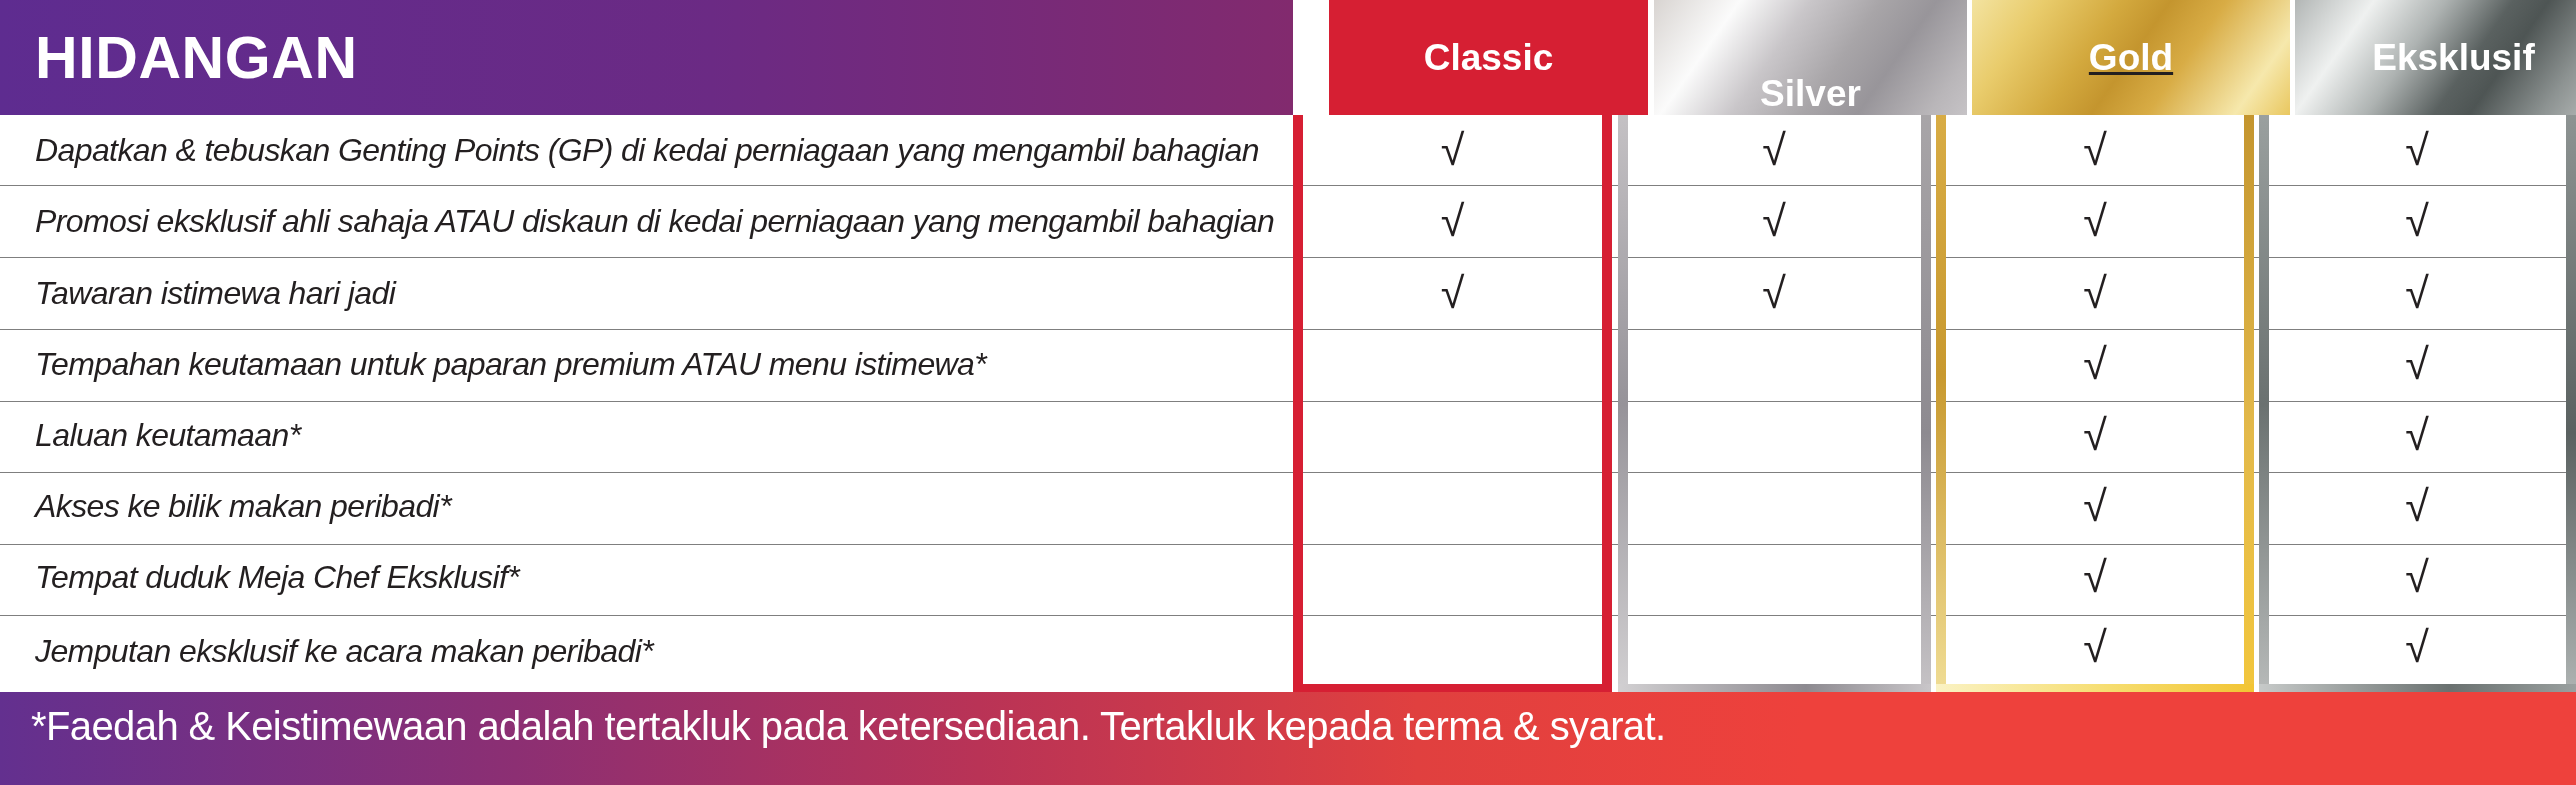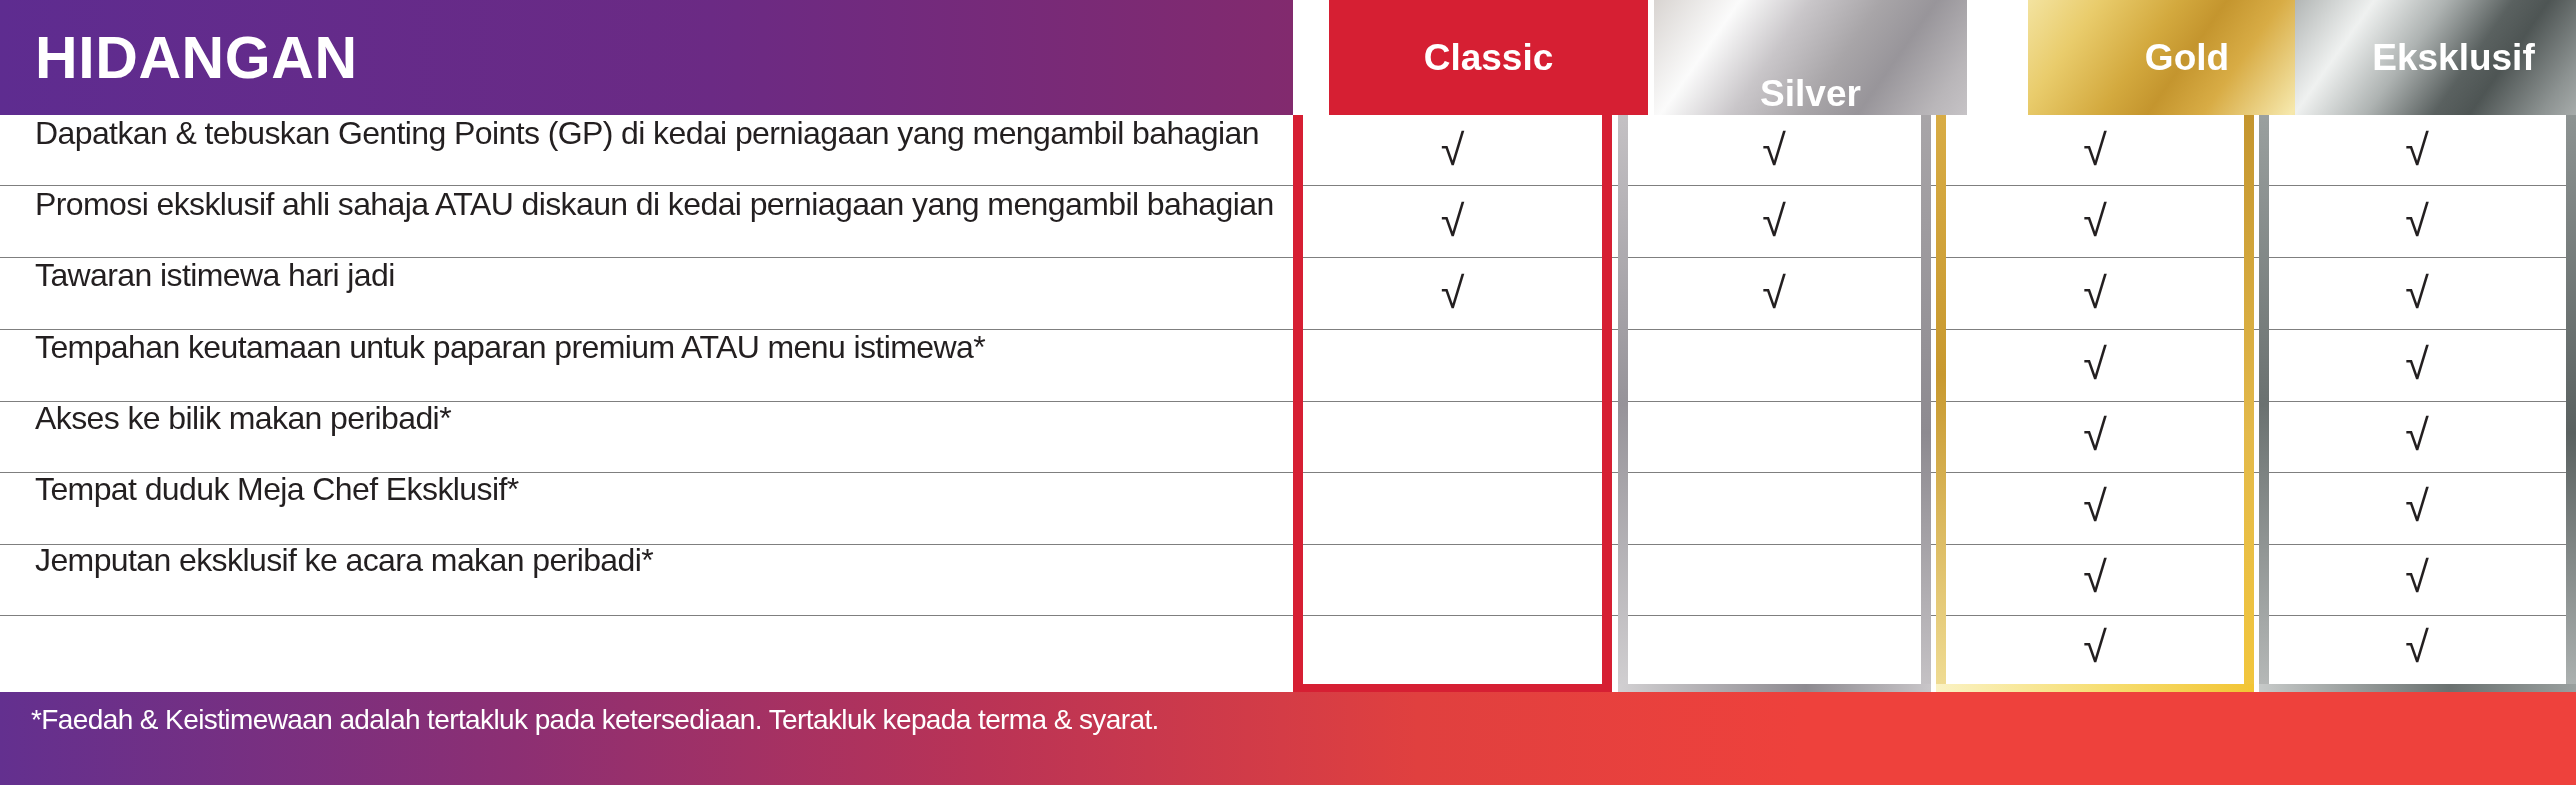--- a/index.html
+++ b/index.html
@@ -22,32 +22,33 @@
     display:flex;align-items:center;justify-content:center;margin-left:36px;
   }
   .tier-header span{font-size:37px;font-weight:bold;color:#ffffff;letter-spacing:0px;}
   .th-classic{left:1293px;width:319px;background:#d61f33;}
   .th-silver{
     left:1618px;width:313px;
     background:linear-gradient(125deg,#d8d4d1 0%,#fbfbfb 22%,#c9c6c9 40%,#a8a5a8 58%,#98959a 72%,#b9b6b9 90%,#c6c3c6 100%);
     align-items:flex-end;
   }
   .th-gold{
-    left:1992px;width:318px;
+    left:1936px;width:318px;
     background:linear-gradient(125deg,#f3e3a0 0%,#e9cc6c 18%,#d3a93e 38%,#c4952e 50%,#d8ac45 64%,#f6e8ac 86%,#e9c75f 100%);
+    text-decoration:underline;
   }
   .th-platinum{
     left:2259px;width:317px;
     background:linear-gradient(125deg,#b2b6b5 0%,#eff1f0 20%,#aeb3b2 38%,#5a6160 55%,#4e5554 64%,#8d9392 82%,#c2c5c4 100%);
   }
   
   .sep{position:absolute;left:0;width:2576px;height:1.3px;background:#7f7f7f;z-index:1;}
   
   .features{position:absolute;left:0;top:115px;width:1293px;height:578px;z-index:3;}
-  .frow{display:flex;align-items:flex-start;padding-left:35px;box-sizing:border-box;}
+  .frow{display:flex;align-items:center;padding-left:35px;box-sizing:border-box;font-style:italic;}
   .frow span{font-size:32px;letter-spacing:-0.6px;}
   
   .frame{position:absolute;top:115px;height:578px;z-index:2;}
   .f-classic{left:1293px;width:319px;}
   .f-silver{left:1618px;width:313px;}
   .f-gold{left:1936px;width:318px;}
   .f-platinum{left:2259px;width:317px;}
   .edge{position:absolute;}
   .edge.left{left:0;top:0;bottom:0;width:10.3px;}
   .edge.right{right:0;top:0;bottom:0;width:10.3px;}
@@ -70,21 +71,21 @@
   .c-platinum{left:2269px;width:296px;}
   .cell{display:flex;align-items:center;justify-content:center;font-size:43px;color:#231f20;}
   
   .h111{height:71px}.h112{height:72px}.h119{height:77px}.h105{height:68px}
   
   .footer{
     position:absolute;left:0;top:692px;width:2576px;height:93px;z-index:4;
     background:linear-gradient(90deg,#63308f 0%,#8c2f73 20%,#b93356 38%,#e0403f 55%,#ee413c 70%,#ee413c 100%);
     box-sizing:border-box;padding:11.6px 0 0 31px;
   }
-  .footer span{font-size:28px;color:#ffffff;letter-spacing:-0.6px;}
+  .footer span{font-size:40px;color:#ffffff;letter-spacing:-0.6px;}
 </style>
 </head>
 <body>
 
 <div class="page">
 
   <div class="banner">
     <div class="title">HIDANGAN</div>
   </div>
 
@@ -116,20 +117,23 @@
     <div class="frow h111">
         <span>Promosi eksklusif ahli sahaja ATAU diskaun di kedai perniagaan yang mengambil bahagian</span>
       </div>
     <div class="frow h112">
         <span>Tawaran istimewa hari jadi</span>
       </div>
     <div class="frow h111">
         <span>Tempahan keutamaan untuk paparan premium ATAU menu istimewa*</span>
       </div>
     <div class="frow h111">
+        <span>Laluan keutamaan*</span>
+      </div>
+    <div class="frow h111">
         <span>Akses ke bilik makan peribadi*</span>
       </div>
     <div class="frow h111">
         <span>Tempat duduk Meja Chef Eksklusif*</span>
       </div>
     <div class="frow h119">
         <span>Jemputan eksklusif ke acara makan peribadi*</span>
       </div>
   </div>
 

